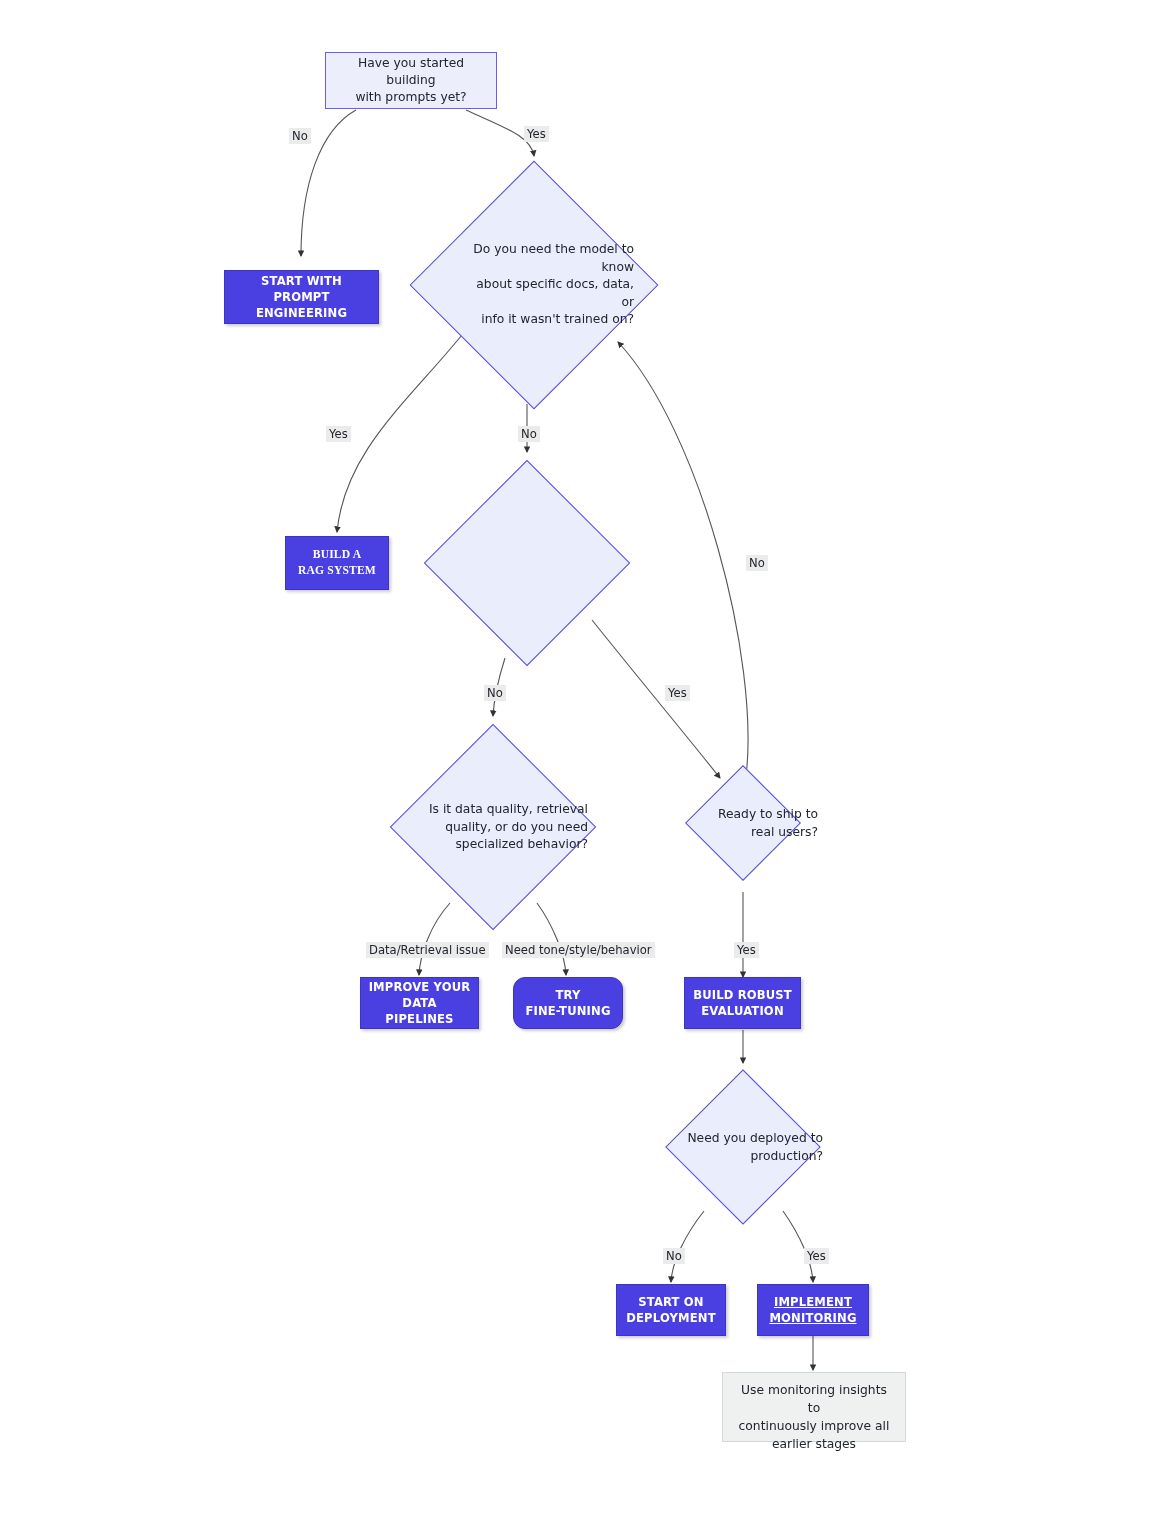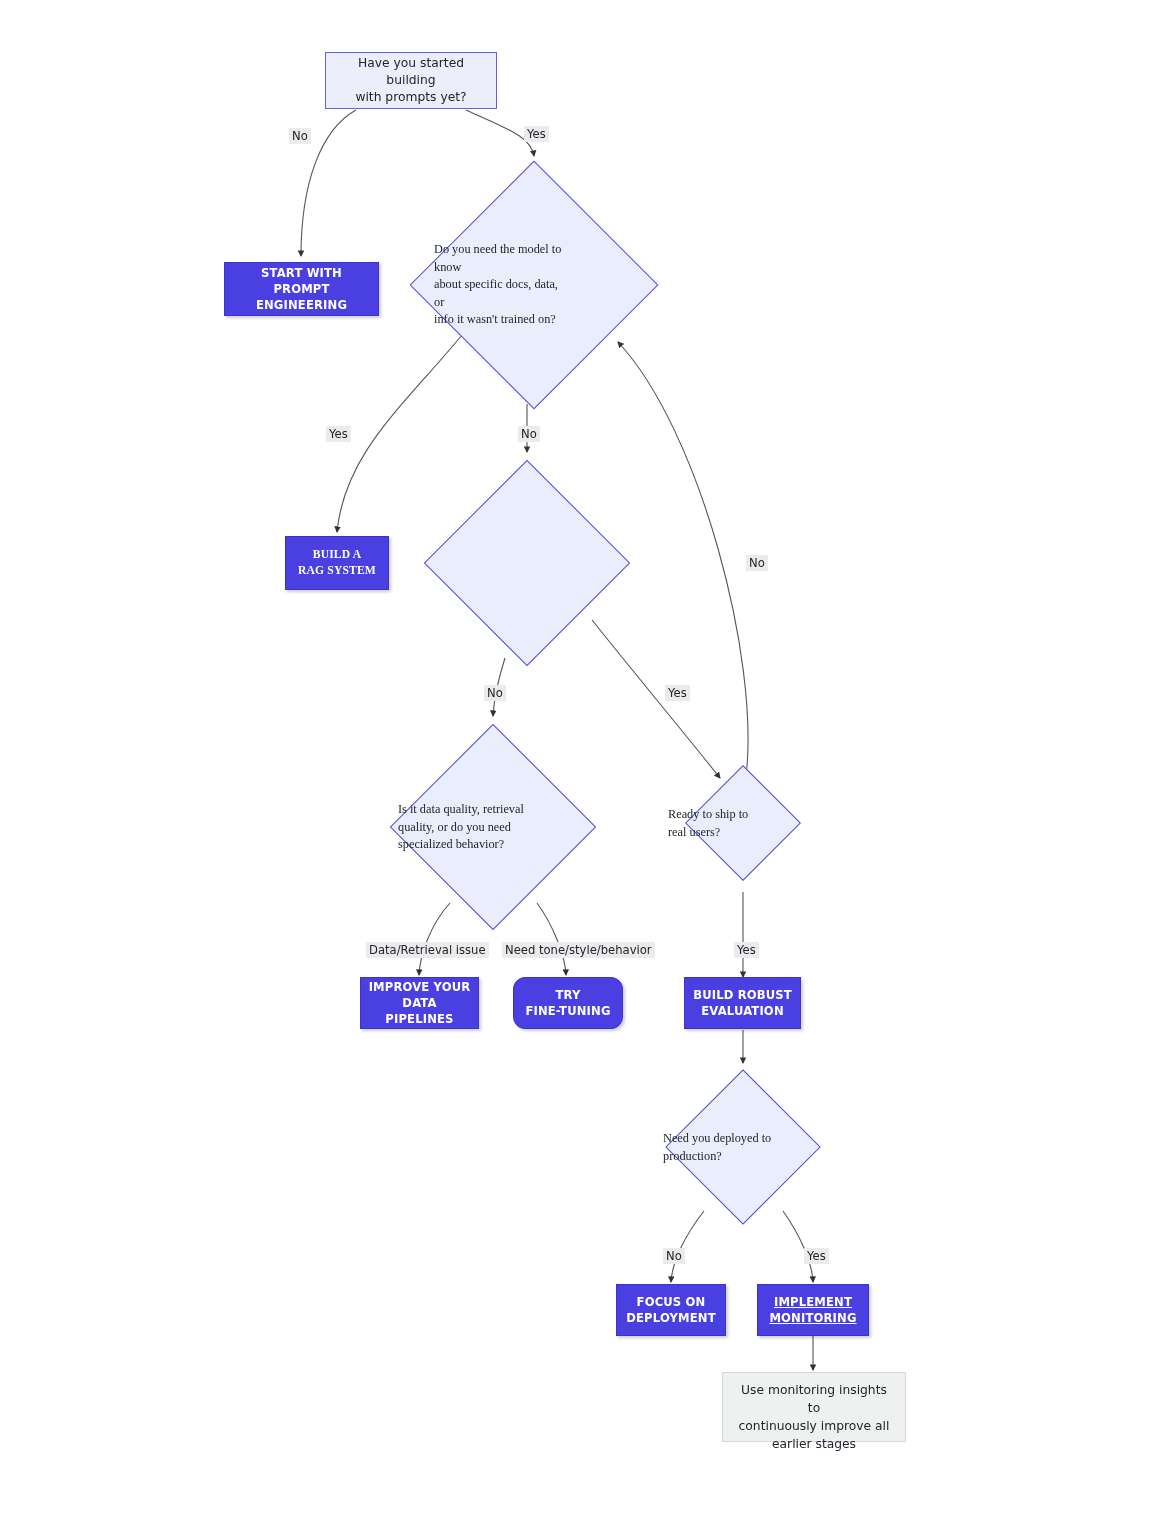--- a/index.html
+++ b/index.html
@@ -84,26 +84,25 @@
     border: 1.6px solid #5448dd;
     transform: rotate(45deg);
     box-sizing: border-box;
   }
   .diamond-label {
     position: absolute;
     left: 50%;
     top: 50%;
     transform: translate(-50%, -50%);
     width: 190px;
-    text-align: left;
+    text-align: right;
     font-size: 12.3px;
     line-height: 17.5px;
     color: #20252e;
     white-space: pre-line;
-    font-family: Liberation Serif, serif;
   }
 
   
   .edge-label {
     position: absolute;
     background: #ebebeb;
     color: #20252e;
     font-size: 11.6px;
     line-height: 14px;
     padding: 1px 3px;
@@ -151,21 +150,21 @@
 
       <path d="M 813 1336 L 813 1370"></path>
     </g>
   </svg>
 
   <div class="node q-rect" style="left:325px; top:52px; width:172px; height:57px;">
     <span style="white-space:pre-line;">Have you started building
 with prompts yet?</span>
   </div>
 
-  <div class="node action" style="left:224px; top:262px; width:155px; height:54px;">
+  <div class="node action" style="left:224px; top:270px; width:155px; height:54px;">
     <span style="white-space:pre-line;">START WITH
 PROMPT ENGINEERING</span>
   </div>
 
   <div class="diamond-wrap" style="left:446px; top:197px; width:176px; height:176px;">
     <div class="diamond-shape"></div>
     <div class="diamond-label" style="width:200px;">Do you need the model to
 know
 about specific docs, data,
 or
@@ -209,21 +208,21 @@
 EVALUATION</span>
   </div>
 
   <div class="diamond-wrap" style="left:688px; top:1092px; width:110px; height:110px;">
     <div class="diamond-shape"></div>
     <div class="diamond-label" style="width:160px;">Need you deployed to
 production?</div>
   </div>
 
   <div class="node action" style="left:616px; top:1284px; width:110px; height:52px;">
-    <span style="white-space:pre-line;">FOCUS ON
+    <span style="white-space:pre-line;">START ON
 DEPLOYMENT</span>
   </div>
 
   <div class="node action" style="left:757px; top:1284px; width:112px; height:52px;">
     <span style="white-space:pre-line;text-decoration:underline;">IMPLEMENT
 MONITORING</span>
   </div>
 
   <div class="node note" style="left:722px; top:1372px; width:184px; height:70px;">
     <span style="white-space:pre-line;margin-top:20px;">Use monitoring insights to

